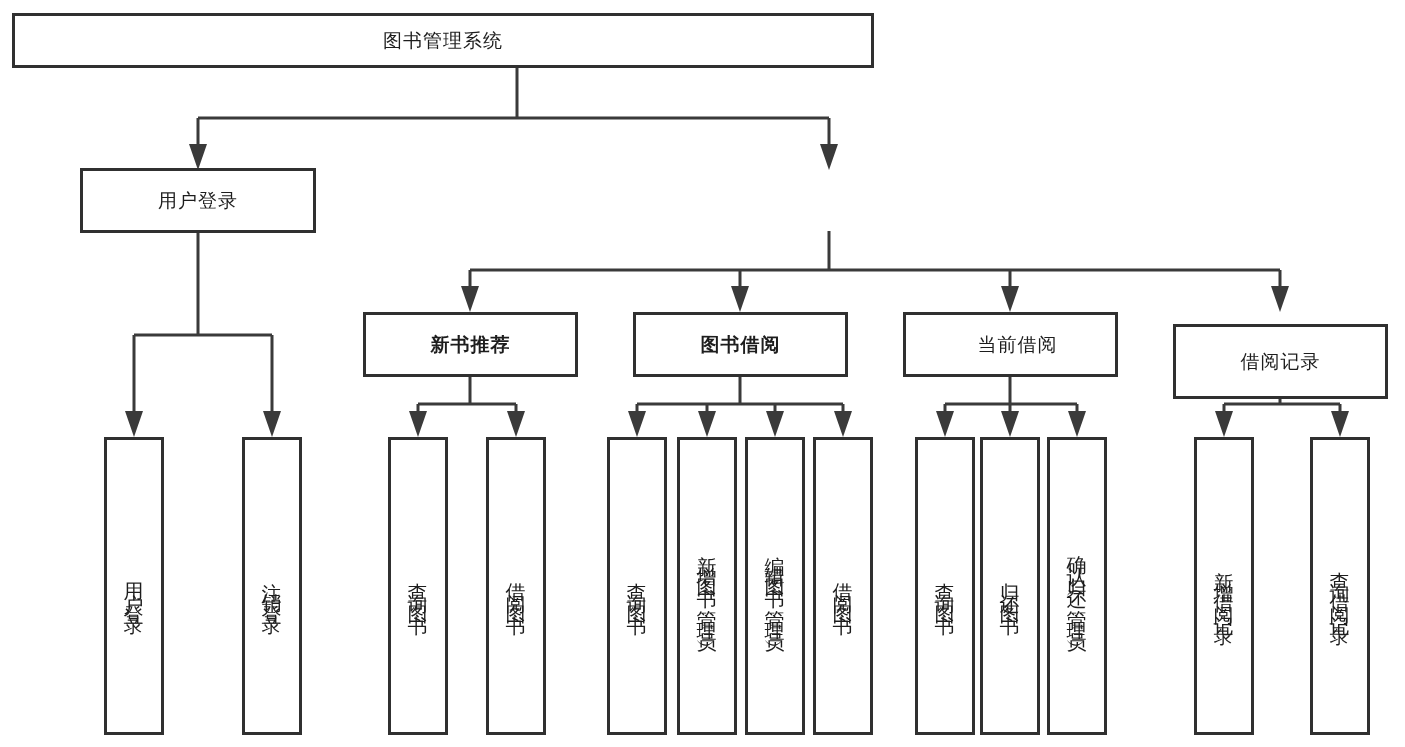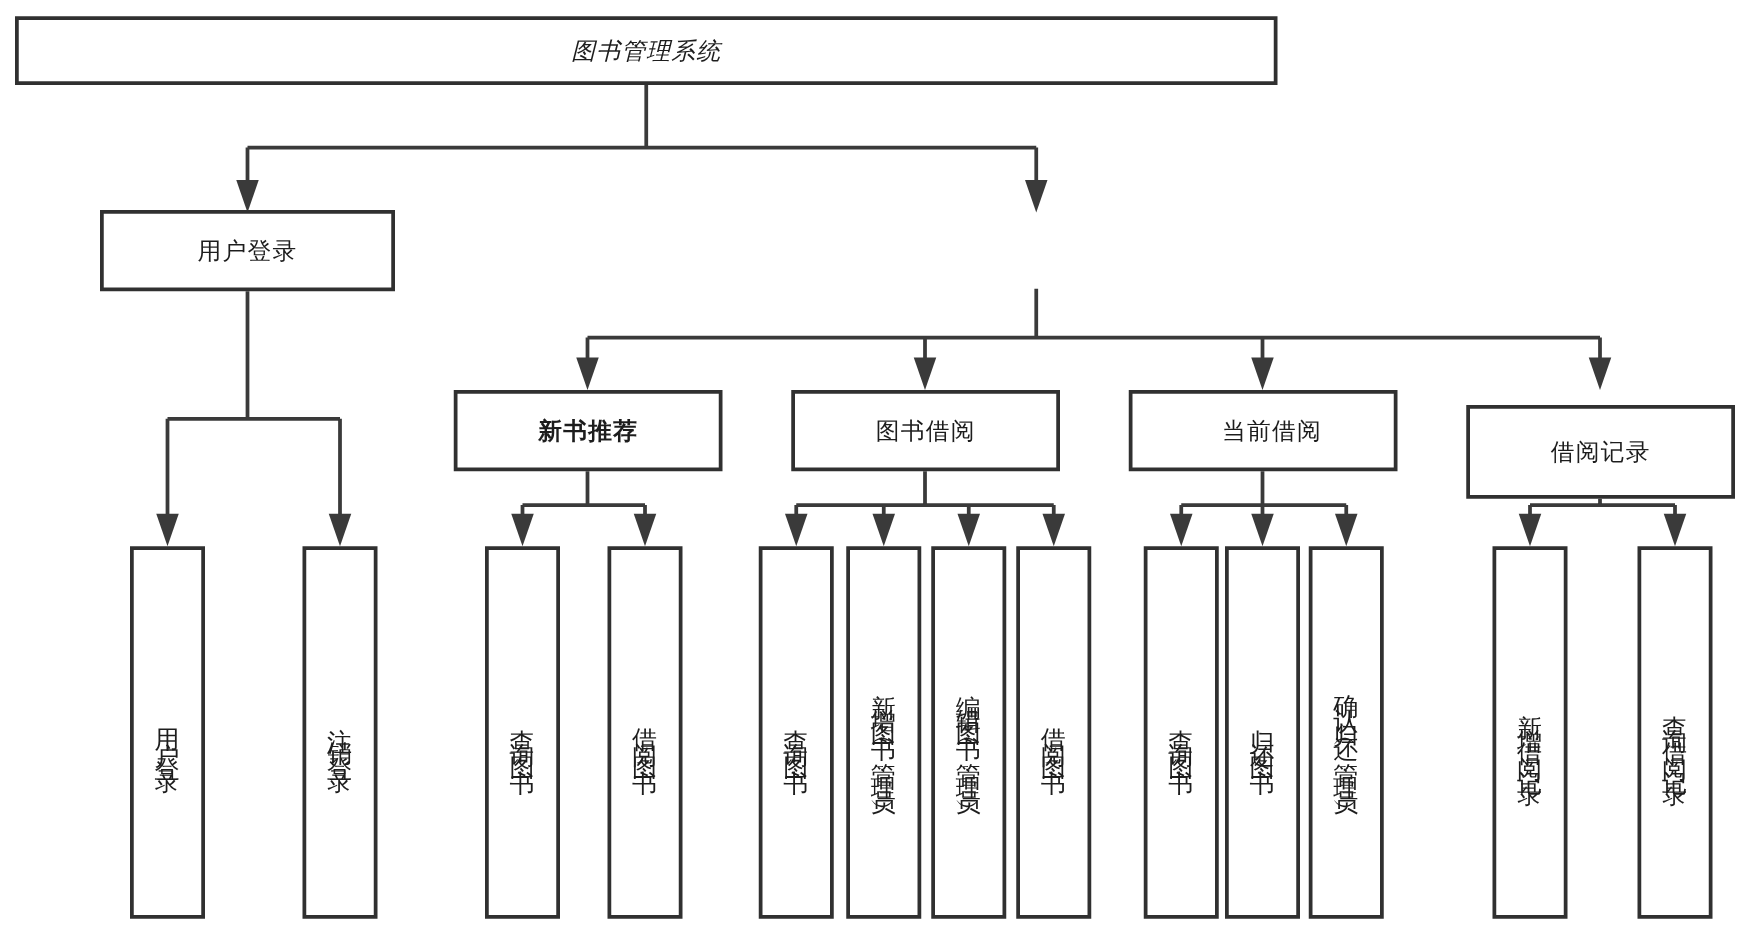--- a/index.html
+++ b/index.html
@@ -33,27 +33,27 @@
   }
   .box.v{
     writing-mode:vertical-rl;
     text-orientation:upright;
     font-size:20px;
     letter-spacing:11px;
     line-height:1;
     padding-top:6px;
   }
   
-  #n-root{left:12px;top:13px;width:1010px;height:55px;font-style:italic;}
+  #n-root{left:12px;top:13px;width:862px;height:55px;}
   
   #n-user-login{left:80px;top:168px;width:236px;height:65px;}
   #n-book-mgmt{left:711px;top:168px;width:236px;height:65px;}
   
   #n-new-book{left:363px;top:312px;width:215px;height:65px;font-weight:bold;}
-  #n-book-borrow{left:633px;top:312px;width:215px;height:65px;}
+  #n-book-borrow{left:633px;top:312px;width:215px;height:65px;font-weight:bold;}
   #n-current-borrow{left:903px;top:312px;width:215px;height:65px;padding-left:14px;}
   #n-borrow-records{left:1173px;top:324px;width:215px;height:75px;}
   
   .box.v{top:437px;width:60px;height:298px;}
   #n-user-login-leaf{left:104px;}
   #n-logout{left:242px;}
   #n-nb-query{left:388px;}
   #n-nb-borrow{left:486px;}
   #n-bb-query{left:607px;}
   #n-bb-add{left:677px;}

